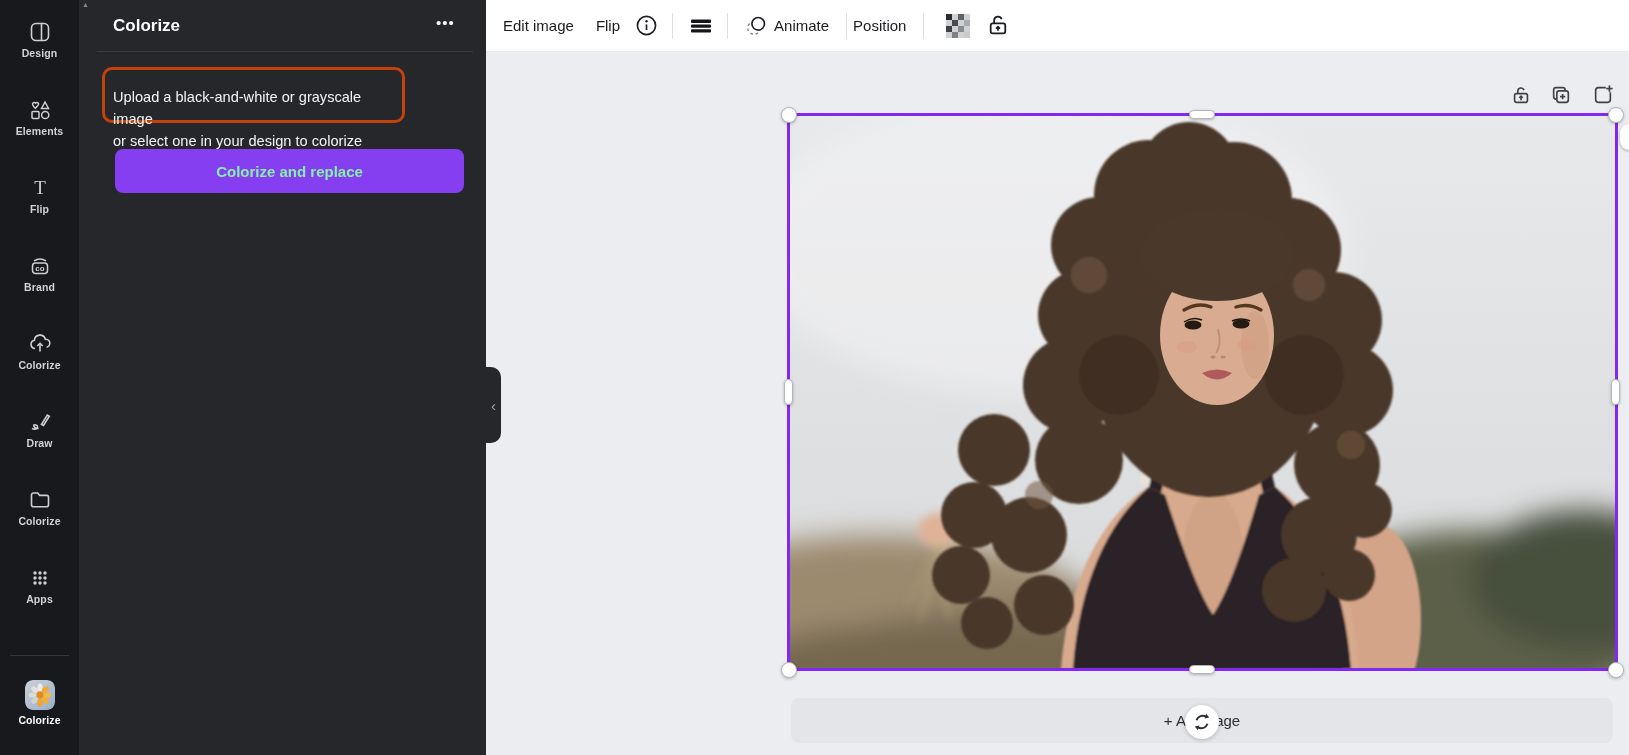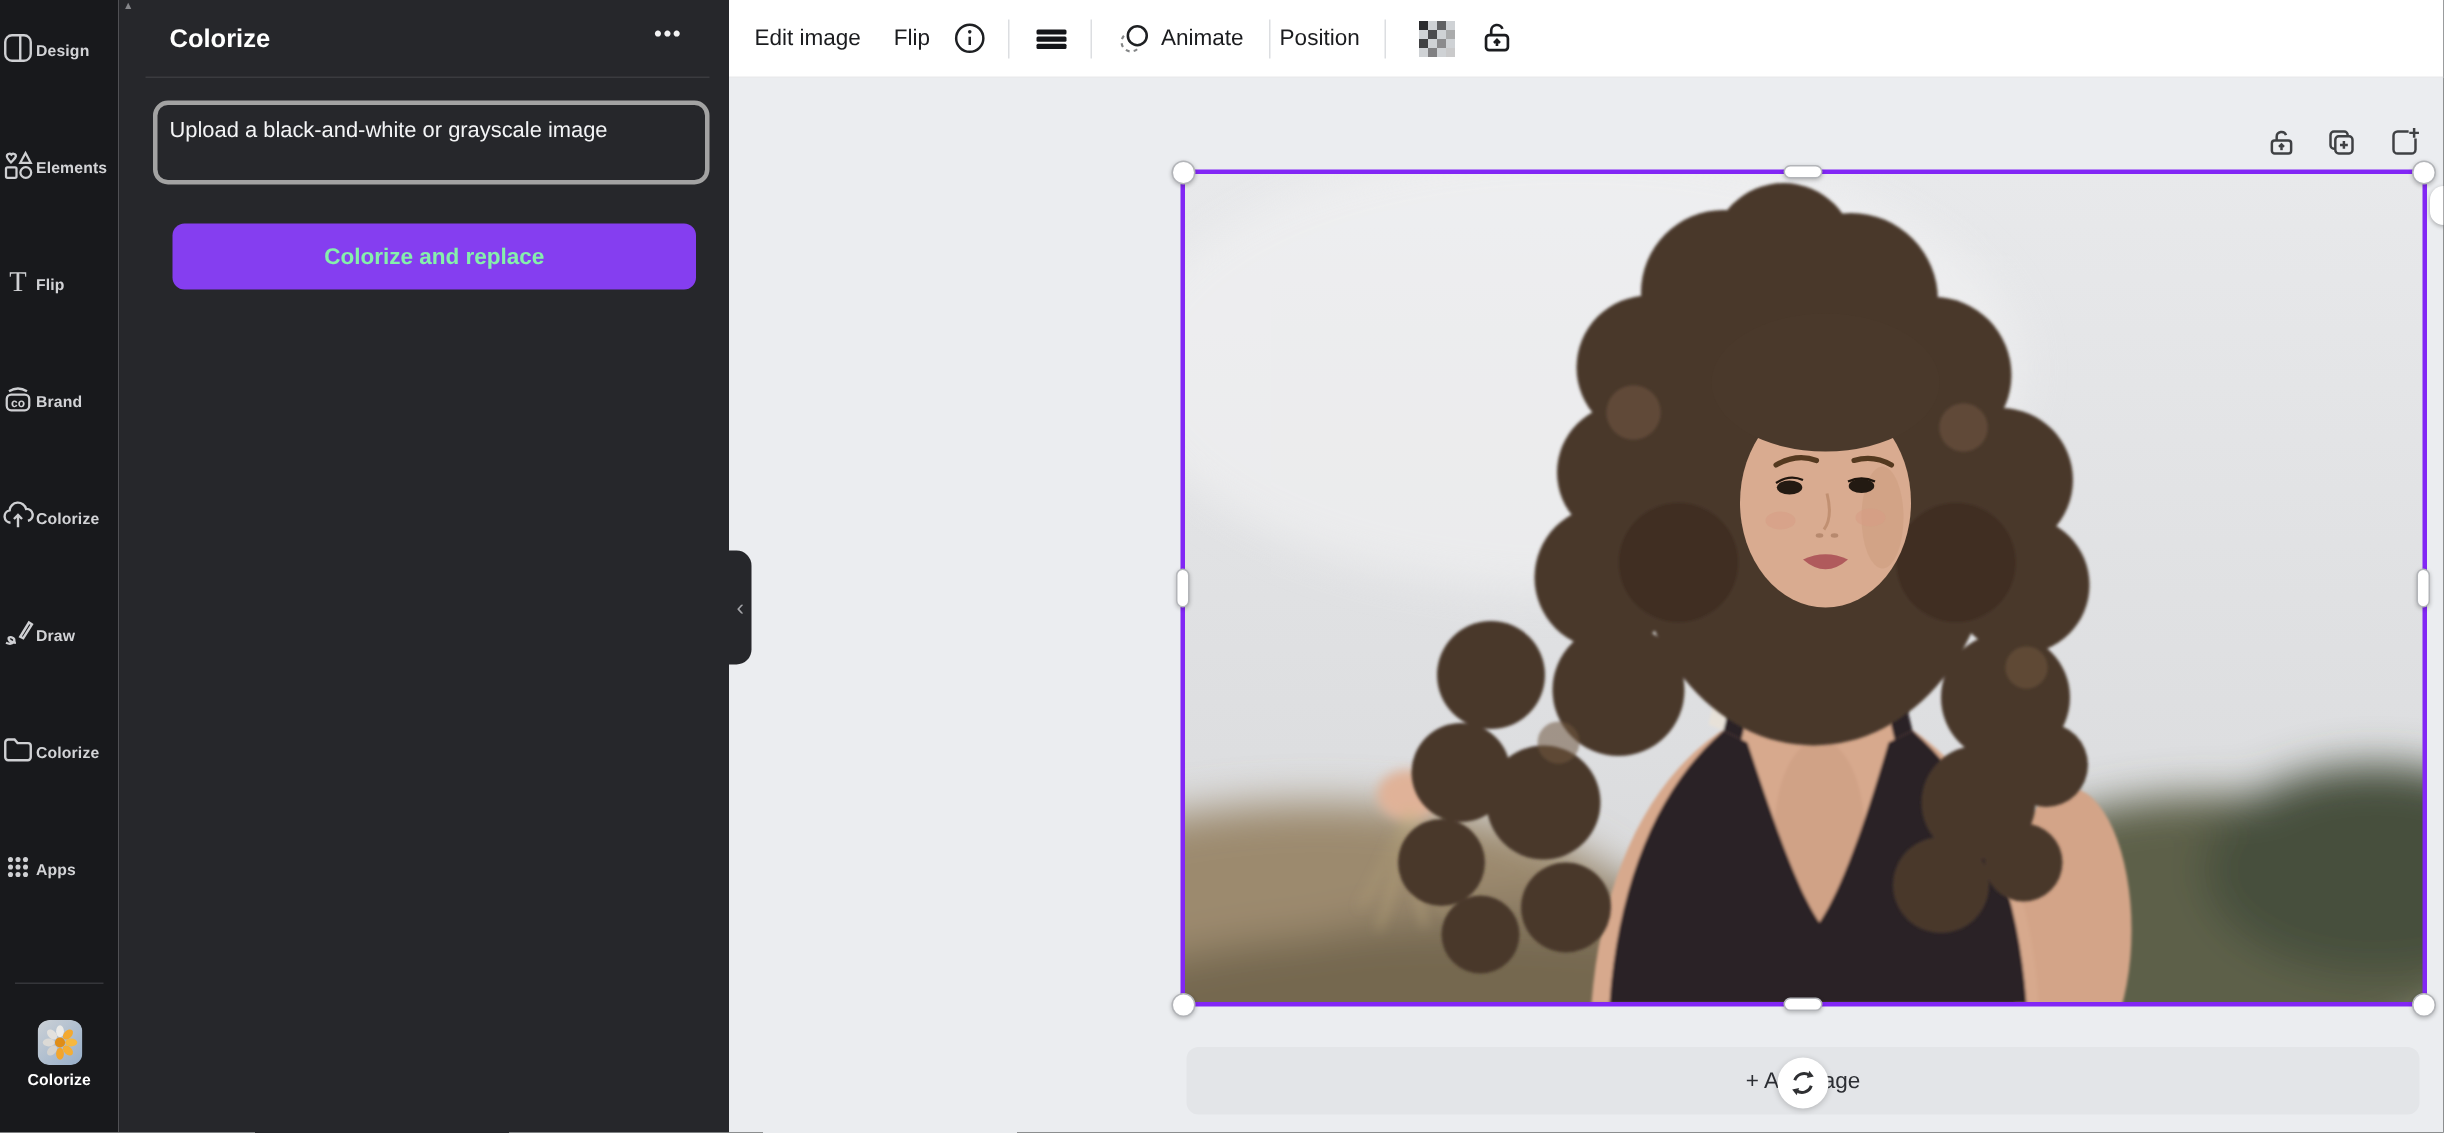--- a/index.html
+++ b/index.html
@@ -4,35 +4,35 @@
 <style>
   * { margin:0; padding:0; box-sizing:border-box; }
   html,body { background:#444; }
   #app {
     position:relative; width:1629px; height:755px; overflow:hidden;
     background:#ebedf0; font-family:"Liberation Sans", sans-serif;
     -webkit-font-smoothing:antialiased;
   }
   
   .rail { position:absolute; left:0; top:0; width:79px; height:755px; background:#18191c; z-index:30; }
-  .rail-item { position:absolute; left:0; width:79px; display:flex; flex-direction:row; align-items:center; cursor:pointer; }
+  .rail-item { position:absolute; left:0; width:79px; display:flex; flex-direction:column; align-items:center; cursor:pointer; }
   .rail-item svg { display:block; }
   .rail-label { margin-top:3px; font-size:10.5px; font-weight:600; color:#d2d3d6; letter-spacing:.1px; }
   .rail-divider { position:absolute; left:10px; top:655px; width:59px; height:1px; background:#35363a; }
   .app-shortcut { position:absolute; left:0; top:680px; width:79px; display:flex; flex-direction:column; align-items:center; cursor:pointer; }
   .app-shortcut .rail-label { color:#fff; margin-top:4px; }
   .app-icon-tile { width:30px; height:30px; border-radius:8px; overflow:hidden; }
   
   .panel { position:absolute; left:79px; top:0; width:407px; height:755px; background:#26272b; z-index:25; }
   .panel-scroll-up { position:absolute; left:3px; top:1px; font-size:7px; color:#85868a; cursor:pointer; }
   .panel-title { position:absolute; left:34px; top:16px; font-size:17px; font-weight:700; color:#ffffff; }
   .more-icon { position:absolute; left:357px; top:14px; font-size:15px; letter-spacing:1px; color:#f2f2f3; cursor:pointer; }
   .panel-divider { position:absolute; left:18px; top:51px; width:376px; height:1px; background:#3a3b3f; }
-  .tip-box { position:absolute; left:23px; top:67px; width:371px; height:56px;
-    border:3px solid #a3a3a3; border-radius:10px; padding:6px 8px 0 8px; }
+  .tip-box { position:absolute; left:23px; top:67px; width:303px; height:56px;
+    border:3px solid #c2410c; border-radius:10px; padding:16px 8px 0 8px; }
   .tip-box span { display:block; font-size:14.6px; line-height:22px; color:#f3f4f6; }
   .cta-btn { position:absolute; left:36px; top:149px; width:349px; height:44px; border:none; border-radius:8px;
     background:#853ef0; color:#86efac; font-family:inherit; font-size:15px; font-weight:700; cursor:pointer; }
   .collapse-tab { position:absolute; left:486px; top:367px; width:15px; height:76px; background:#26272b;
     border-radius:0 10px 10px 0; z-index:24; display:flex; align-items:center; justify-content:center; cursor:pointer; }
   .collapse-tab span { color:#a3a4a8; font-size:15px; line-height:1; }
   
   .toolbar { position:absolute; left:486px; top:0; width:1143px; height:52px; background:#ffffff;
     border-bottom:1px solid #e9eaec; z-index:20; display:flex; align-items:center; padding-left:17px; }
   .tb-text { font-size:15px; font-weight:500; color:#1b1c1f; cursor:pointer; white-space:nowrap; }
@@ -166,20 +166,21 @@
   </nav>
 
   <section class="panel">
     <span class="panel-scroll-up">▲</span>
     <h2 class="panel-title">Colorize</h2>
     <span class="more-icon">•••</span>
     <div class="panel-divider"></div>
 
     <div class="tip-box">
       <span>Upload a black-and-white or grayscale image</span>
+      <span>or select one in your design to colorize</span>
     </div>
 
     <button class="cta-btn">Colorize and replace</button>
   </section>
 
   <div class="collapse-tab">
     <span>‹</span>
   </div>
 
   <header class="toolbar">

